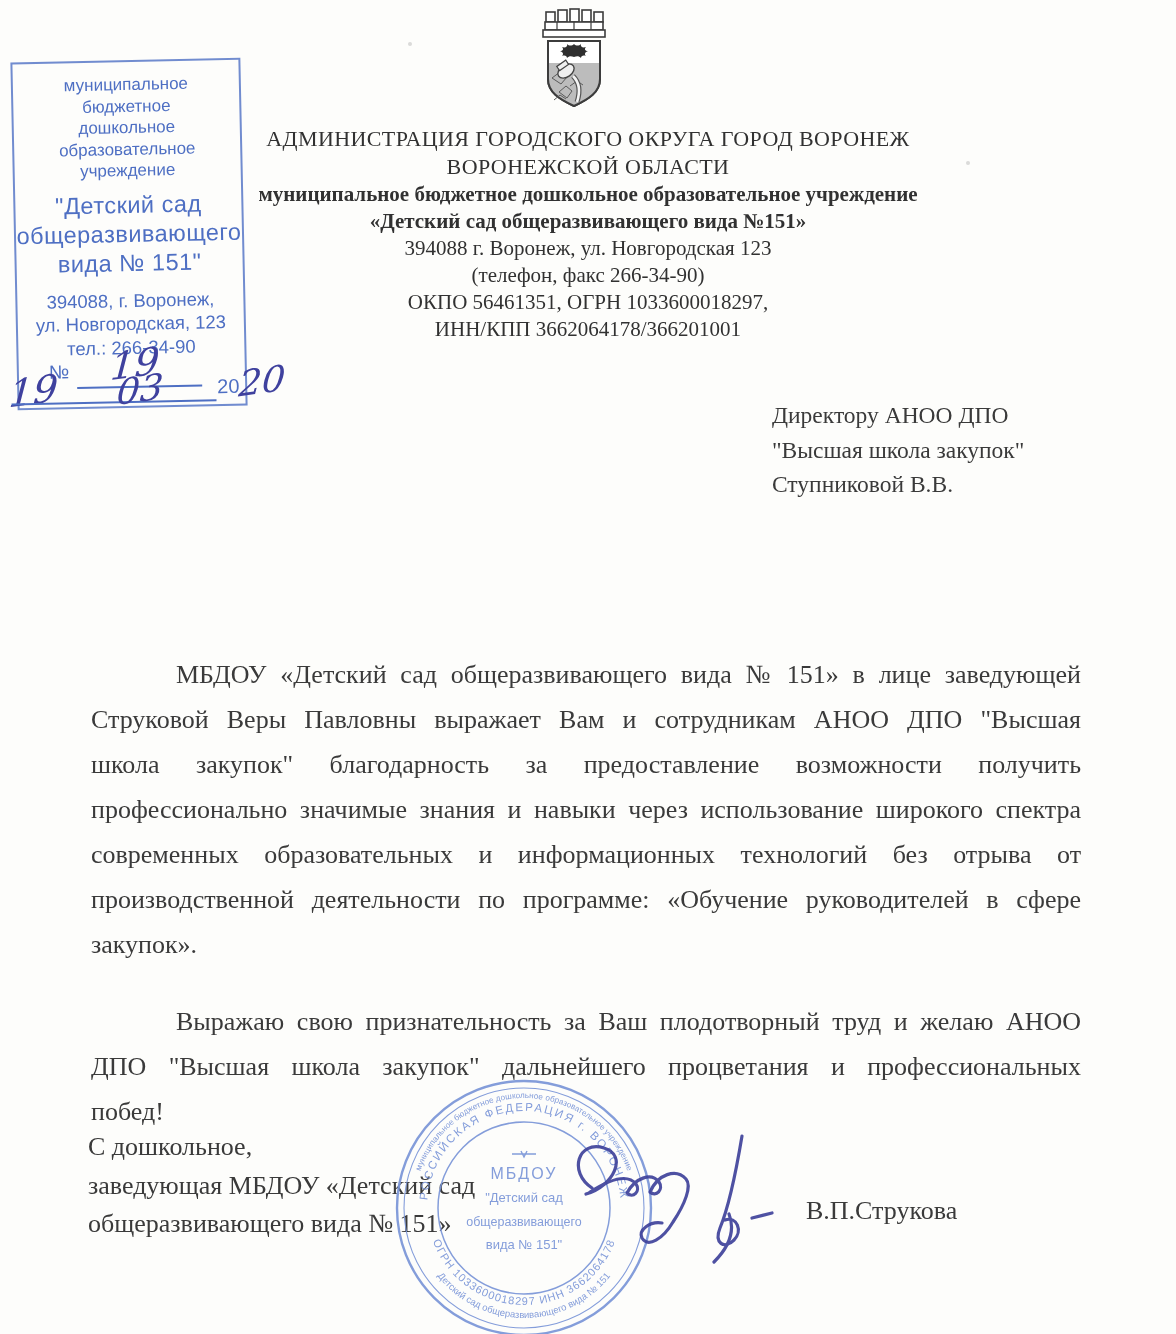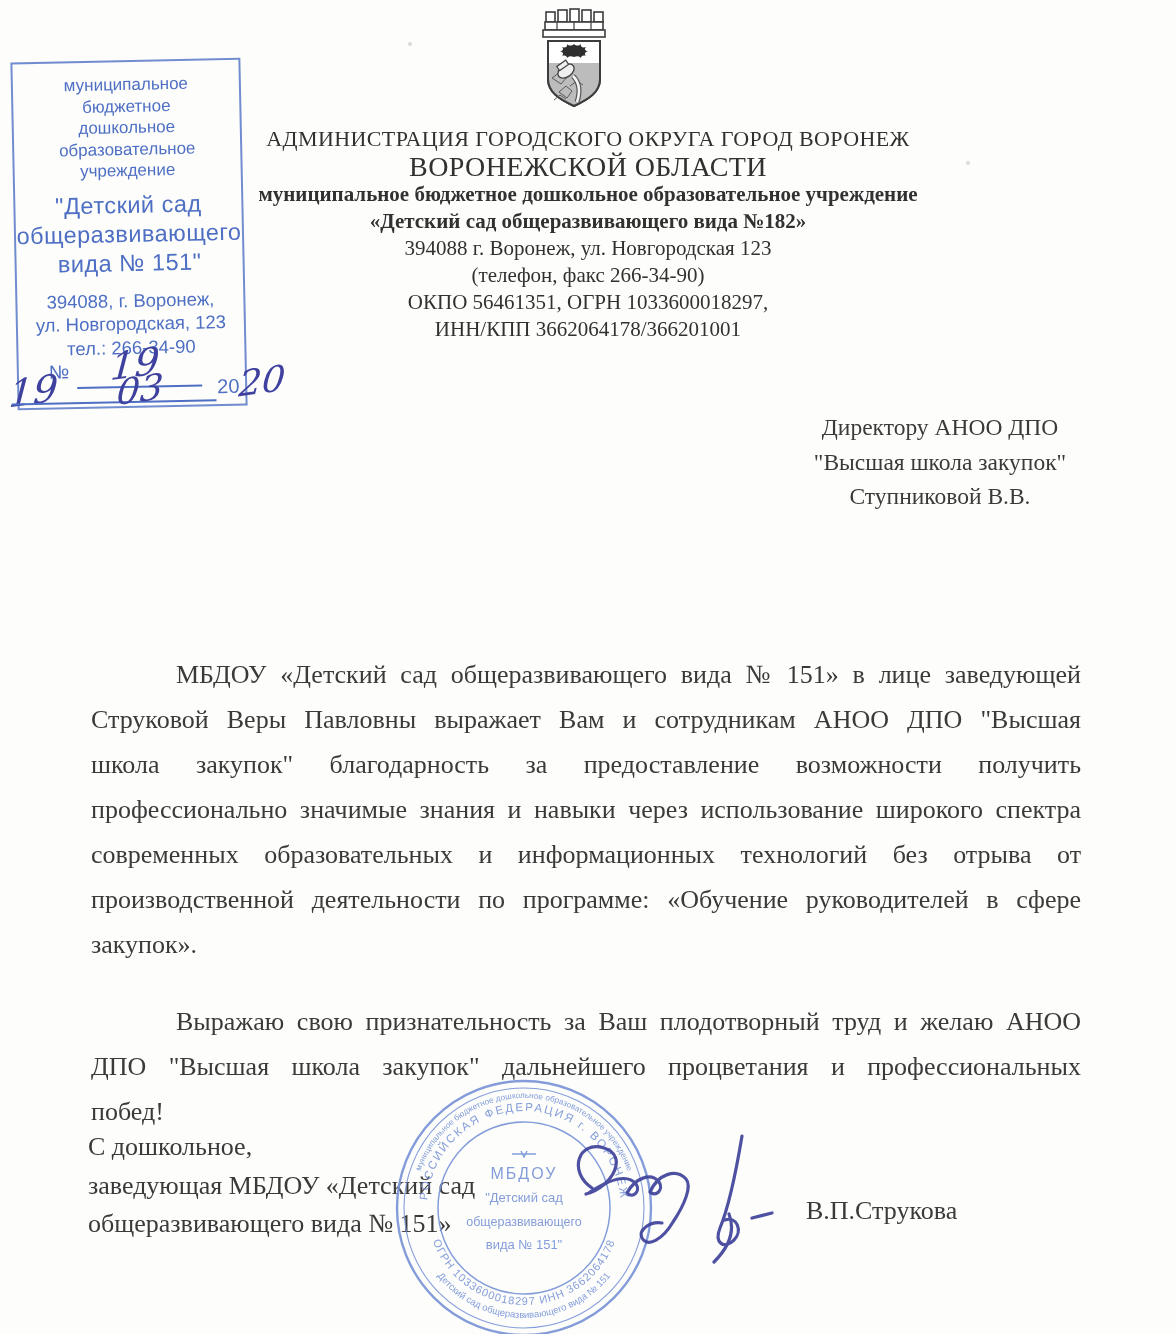--- a/index.html
+++ b/index.html
@@ -28,25 +28,25 @@
   }
   .cs-num-hand{position:absolute;left:92px;top:-12px;font-size:38px;}
   .cs-day-hand{position:absolute;left:-10px;top:0;font-size:38px;}
   .cs-month-hand{position:absolute;left:98px;top:2px;font-size:36px;}
   .cs-yearhand{position:absolute;left:220px;top:-4px;font-size:36px;}
   
   .emblem{position:absolute;left:540px;top:8px;}
   
   .letterhead{position:absolute;left:256px;top:124px;width:664px;text-align:center;color:#313131;}
   .lh1{font-size:22px;line-height:29px;letter-spacing:.4px;}
-  .lh2{font-size:28px;line-height:28px;letter-spacing:.4px;font-family:Liberation Serif, serif;}
+  .lh2{font-size:22px;line-height:28px;letter-spacing:.4px;font-family:Liberation Serif, serif;}
   .lh-b{font-weight:bold;font-size:21px;line-height:27px;}
   .lh-r{font-size:21px;line-height:27px;}
   
-  .addressee{position:absolute;left:772px;top:410px;width:336px;text-align:center;
+  .addressee{position:absolute;left:772px;top:398px;width:336px;text-align:left;
     font-size:23.5px;line-height:34.5px;}
   
   .salutation{position:absolute;left:85px;top:597px;width:990px;text-align:center;font-size:26px;}
   .body-text{position:absolute;left:91px;top:652px;width:990px;font-size:26px;line-height:45px;text-align:justify;}
   .body-text p{margin:0;text-indent:85px;word-spacing:4.5px;}
   .body-text p + p{margin-top:32px;}
   
   .closing{position:absolute;left:88px;top:1128px;font-size:26px;line-height:38.5px;}
   .signer{position:absolute;left:806px;top:1196px;font-size:26px;}
   
@@ -115,21 +115,21 @@
       <rect x="21" y="54" width="11" height="5" fill="#efefef" stroke="#444" stroke-width="1.2"></rect>
     </g>
     <path d="M33,68 c6,6 8,14 4,26" stroke="#555" stroke-width="5" fill="none"></path>
     <path d="M33,68 c6,6 8,14 4,26" stroke="#f4f4f4" stroke-width="2.6" fill="none"></path>
   </svg>
 
   <div class="letterhead">
     <div class="lh1">АДМИНИСТРАЦИЯ ГОРОДСКОГО ОКРУГА ГОРОД  ВОРОНЕЖ</div>
     <div class="lh2">ВОРОНЕЖСКОЙ ОБЛАСТИ</div>
     <div class="lh-b">муниципальное бюджетное дошкольное образовательное учреждение</div>
-    <div class="lh-b">«Детский сад общеразвивающего вида №182»</div>
+    <div class="lh-b">«Детский сад общеразвивающего вида №151»</div>
     <div class="lh-r">394088 г. Воронеж, ул. Новгородская 123</div>
     <div class="lh-r">(телефон, факс 266-34-90)</div>
     <div class="lh-r">ОКПО 56461351, ОГРН 1033600018297,</div>
     <div class="lh-r">ИНН/КПП 3662064178/366201001</div>
   </div>
 
   <div class="addressee">
     <div>Директору АНОО ДПО</div>
     <div>"Высшая школа закупок"</div>
     <div>Ступниковой В.В.</div>

